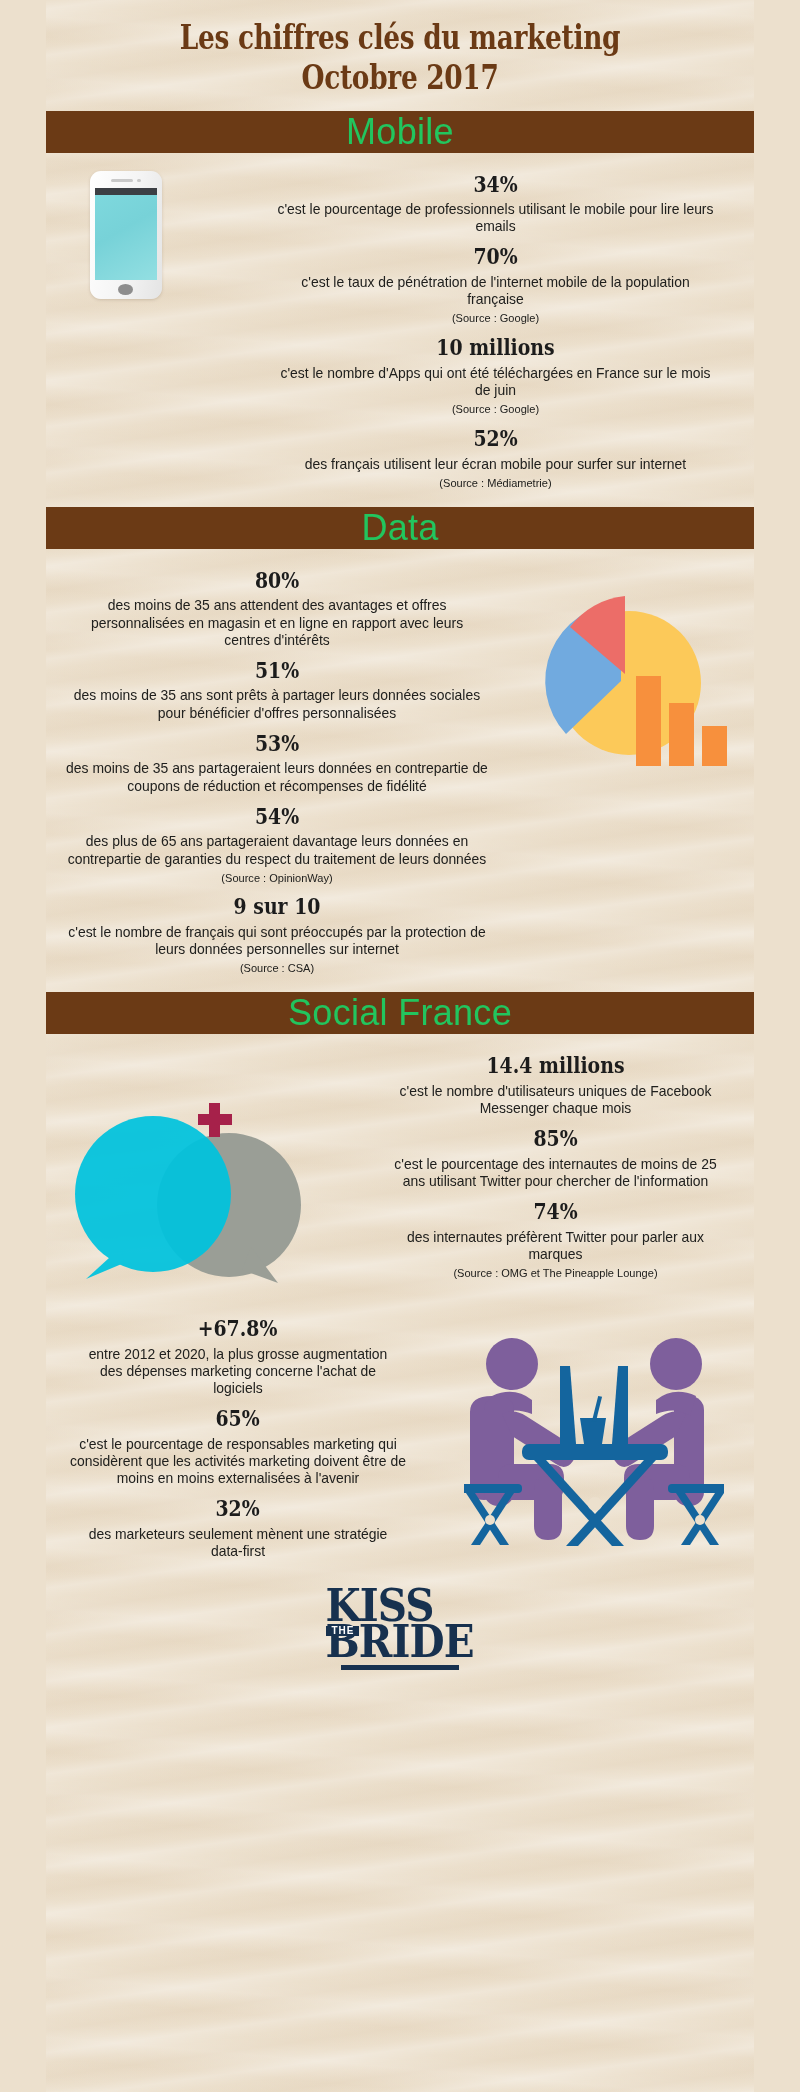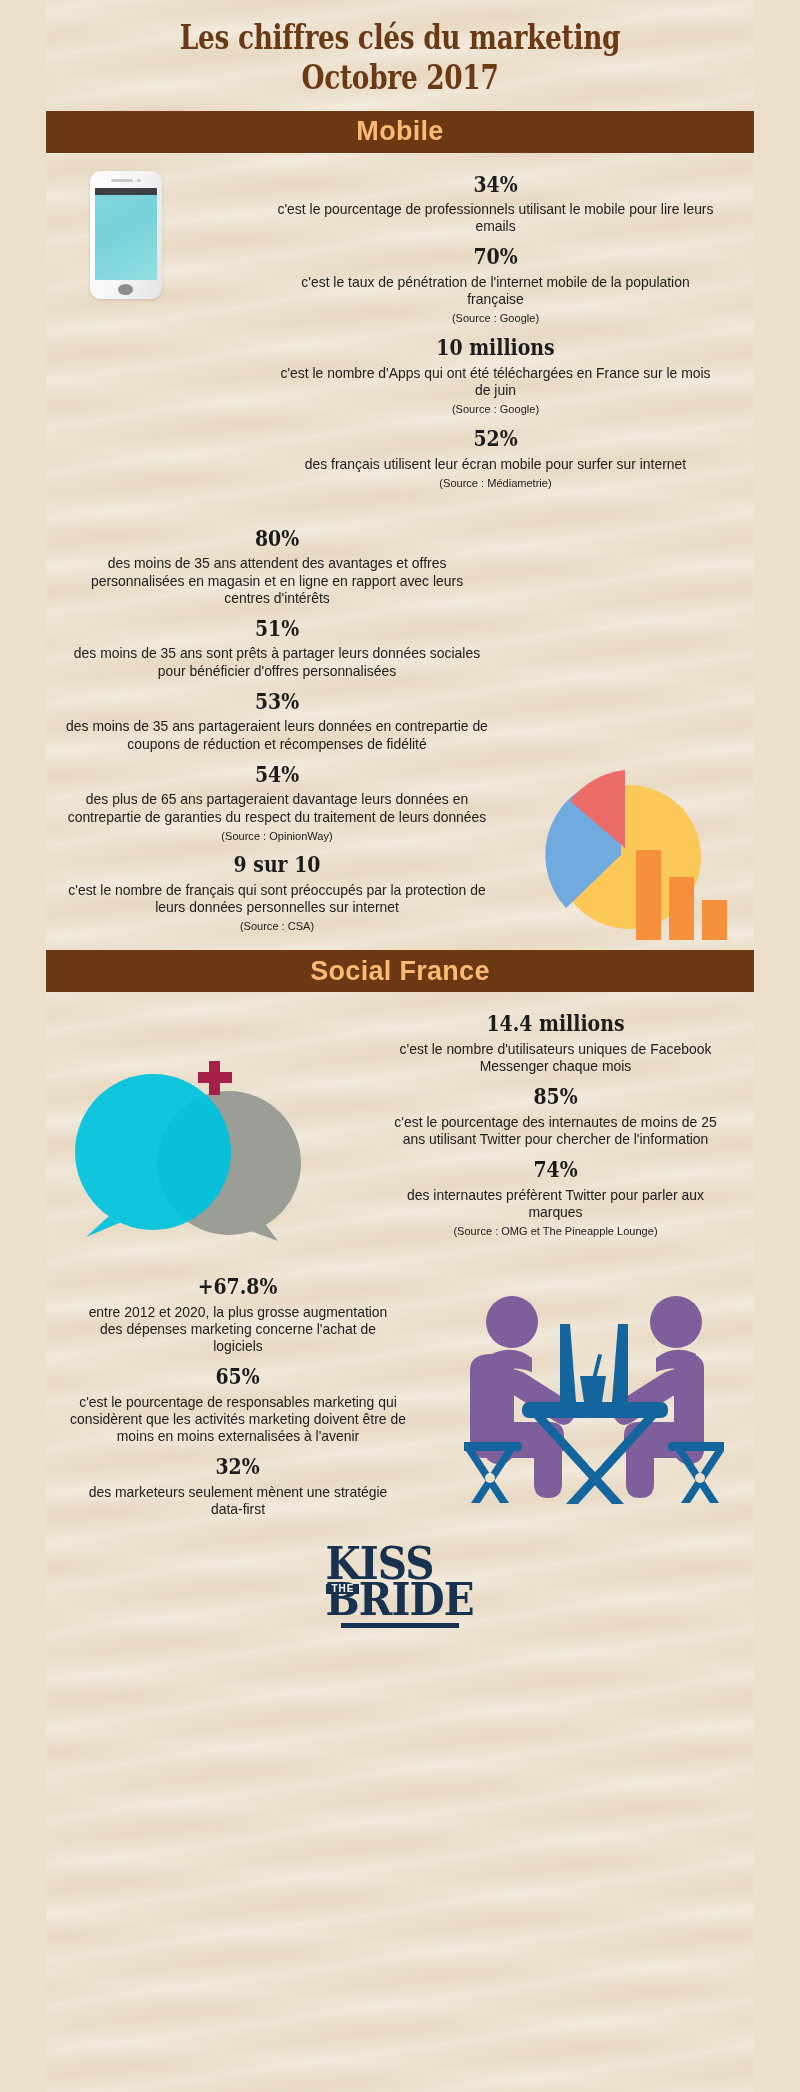--- a/index.html
+++ b/index.html
@@ -50,23 +50,23 @@
 
   
   .section-bar {
     background: #6b3a15;
     height: 42px;
     display: flex;
     align-items: center;
     justify-content: center;
   }
   .section-bar .section-title {
-    color: #fdba74;
-    font-size: 27px;
-    font-weight: 700;
+    color: #22c55e;
+    font-size: 36px;
+    font-weight: 400;
     letter-spacing: 0.3px;
     font-family: "Liberation Sans", sans-serif;
   }
 
   
   .section-body {
     position: relative;
     display: flex;
     align-items: flex-start;
     gap: 16px;
@@ -225,21 +225,24 @@
       <div class="source">(Source : Google)</div>
       <div class="stat">10 millions</div>
       <div class="desc">c'est le nombre d'Apps qui ont été téléchargées en France sur le mois de juin</div>
       <div class="source">(Source : Google)</div>
       <div class="stat">52%</div>
       <div class="desc">des français utilisent leur écran mobile pour surfer sur internet</div>
       <div class="source">(Source : Médiametrie)</div>
     </div>
   </div>
 
-  <div class="section-body" style="align-items:flex-end">
+  <div class="section-bar">
+    <span class="section-title">Data</span>
+  </div>
+  <div class="section-body" style="align-items:flex-start">
     <div class="col-text" style="padding-right:10px">
       <div class="stat">80%</div>
       <div class="desc" style="max-width:420px;margin:0 auto">des moins de 35 ans attendent des avantages et offres personnalisées en magasin et en ligne en rapport avec leurs centres d'intérêts</div>
       <div class="stat">51%</div>
       <div class="desc" style="max-width:450px;margin:0 auto">des moins de 35 ans sont prêts à partager leurs données sociales pour bénéficier d'offres personnalisées</div>
       <div class="stat">53%</div>
       <div class="desc" style="max-width:450px;margin:0 auto">des moins de 35 ans partageraient leurs données en contrepartie de coupons de réduction et récompenses de fidélité</div>
       <div class="stat">54%</div>
       <div class="desc" style="max-width:490px;margin:0 auto">des plus de 65 ans partageraient davantage leurs données en contrepartie de garanties du respect du traitement de leurs données</div>
       <div class="source">(Source : OpinionWay)</div>

